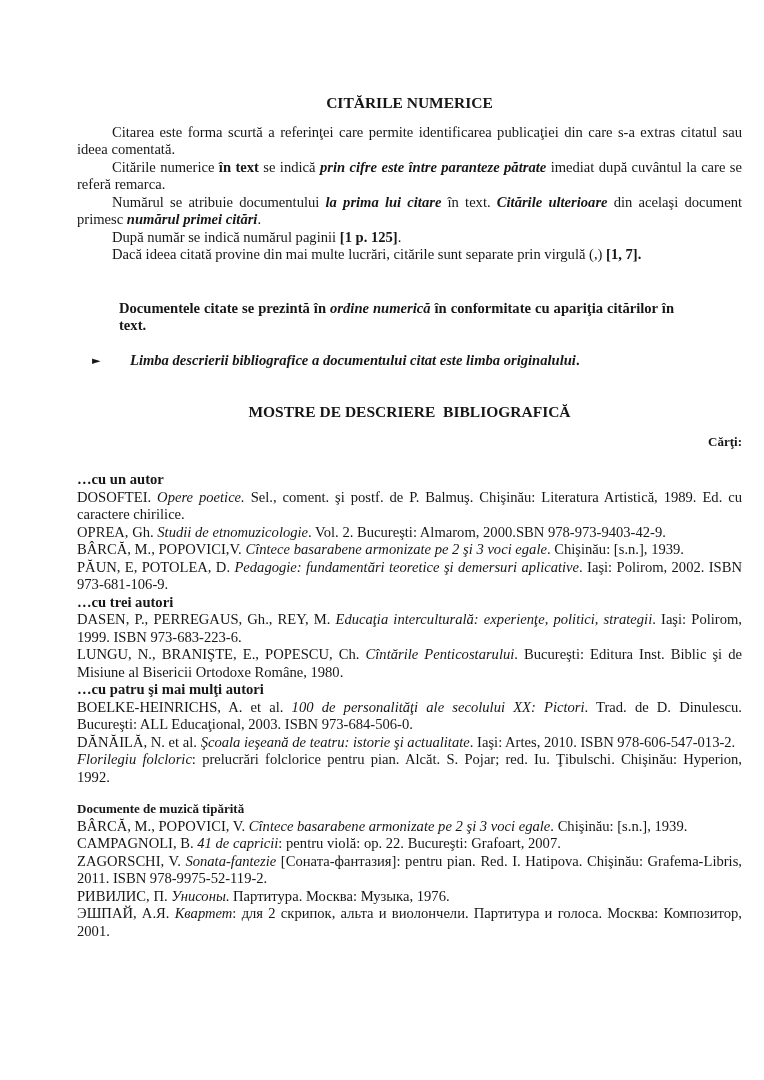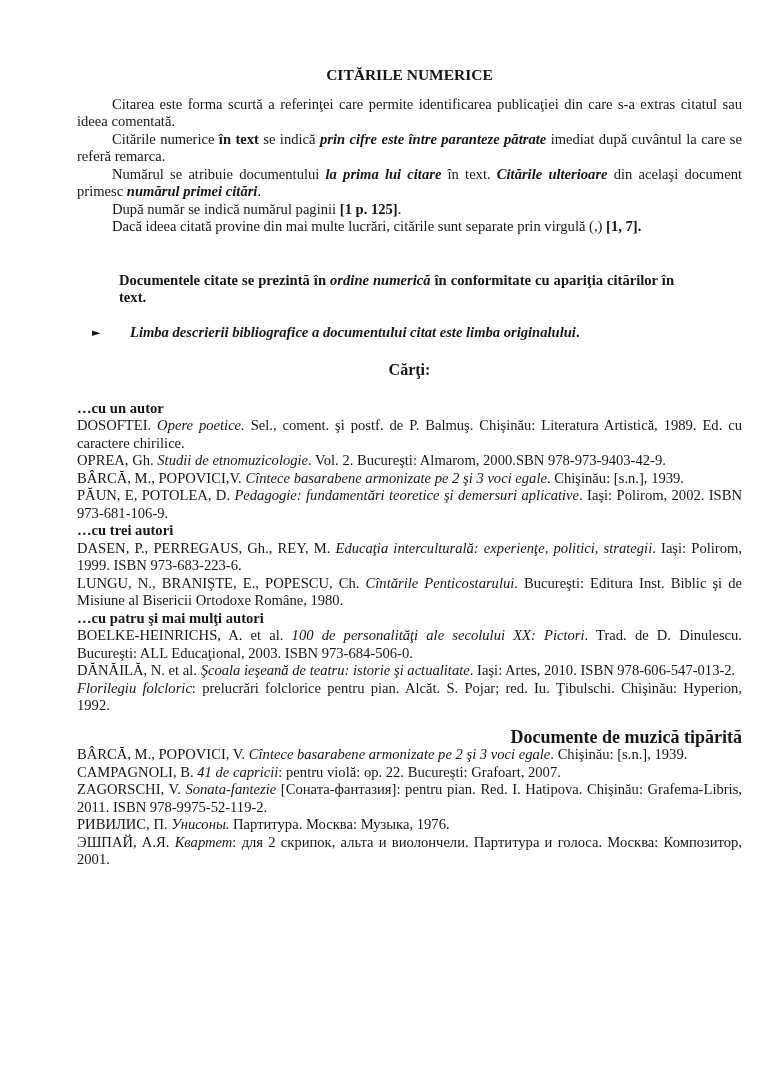--- a/index.html
+++ b/index.html
@@ -1,20 +1,20 @@
 <!DOCTYPE html>
 <html><head>
 <meta charset="utf-8">
 <style>
   html,body { margin:0; padding:0; background:#ffffff; }
   .page {
     position:relative;
     width:764px; height:1080px;
     box-sizing:border-box;
-    padding:66px 22px 0 77px;
+    padding:94px 22px 0 77px;
     background:#ffffff;
     font-family:"Liberation Serif", serif;
     font-size:14.6px;
     line-height:17.5px;
     color:#161616;
     overflow:hidden;
   }
   .doc-title {
     font-size:15.5px; font-weight:bold; text-align:center;
     margin:0 0 12px 0; line-height:17.5px;
@@ -36,25 +36,25 @@
     flex:0 0 38px; font-size:11px; line-height:17.5px;
     font-family:"DejaVu Sans", sans-serif;
   }
   .bullet .txt { font-weight:bold; font-style:italic; }
   .bullet .dot { font-weight:bold; font-style:normal; }
   .h-mostre {
     font-size:15.5px; font-weight:bold; text-align:center;
     margin:34px 0 0 0; line-height:17.5px; white-space:pre-wrap;
   }
   .h-carti {
-    font-size:16px; font-weight:bold; text-align:center;
-    margin:20px 0 0 0;
+    font-size:13px; font-weight:bold; text-align:right;
+    margin:12px 0 0 0;
   }
   .h-muzica {
-    font-size:18px; font-weight:bold; text-align:right;
+    font-size:13px; font-weight:bold; text-align:left;
     margin:14px 0 0 0;
   }
   .cat { font-weight:bold; }
   .cat-first { margin-top:21px; }
   .entry { text-align:justify; }
 </style>
 </head>
 <body>
 
 <div class="page">
@@ -71,20 +71,21 @@
 
   <p class="ind"><span>Dacă ideea citată provine din mai multe lucrări, citările sunt separate prin virgulă (,) </span><span class="b">[1, 7].</span></p>
 
   <p class="note"><span>Documentele citate se prezintă în </span><span class="bi">ordine numerică</span><span> în conformitate cu apariţia citărilor în text.</span></p>
 
   <div class="bullet">
       <span class="arrow">►</span>
       <span class="txt"><span>Limba descrierii bibliografice a documentului citat este limba originalului</span><span class="dot">.</span></span>
     </div>
 
+  <h2 class="h-mostre">MOSTRE DE DESCRIERE  BIBLIOGRAFICĂ</h2>
 
   <h3 class="h-carti">Cărţi:</h3>
 
   <p class="cat cat-first">…cu un autor</p>
 
 
   <p class="entry"><span>DOSOFTEI. </span><span class="it">Opere poetice.</span><span> Sel., coment. şi postf. de P. Balmuş. Chişinău: Literatura Artistică, 1989. Ed. cu caractere chirilice.</span></p>
 
   <p class="entry"><span>OPREA, Gh. </span><span class="it">Studii de etnomuzicologie</span><span>. Vol. 2. Bucureşti: Almarom, 2000.SBN 978-973-9403-42-9.</span></p>
 

